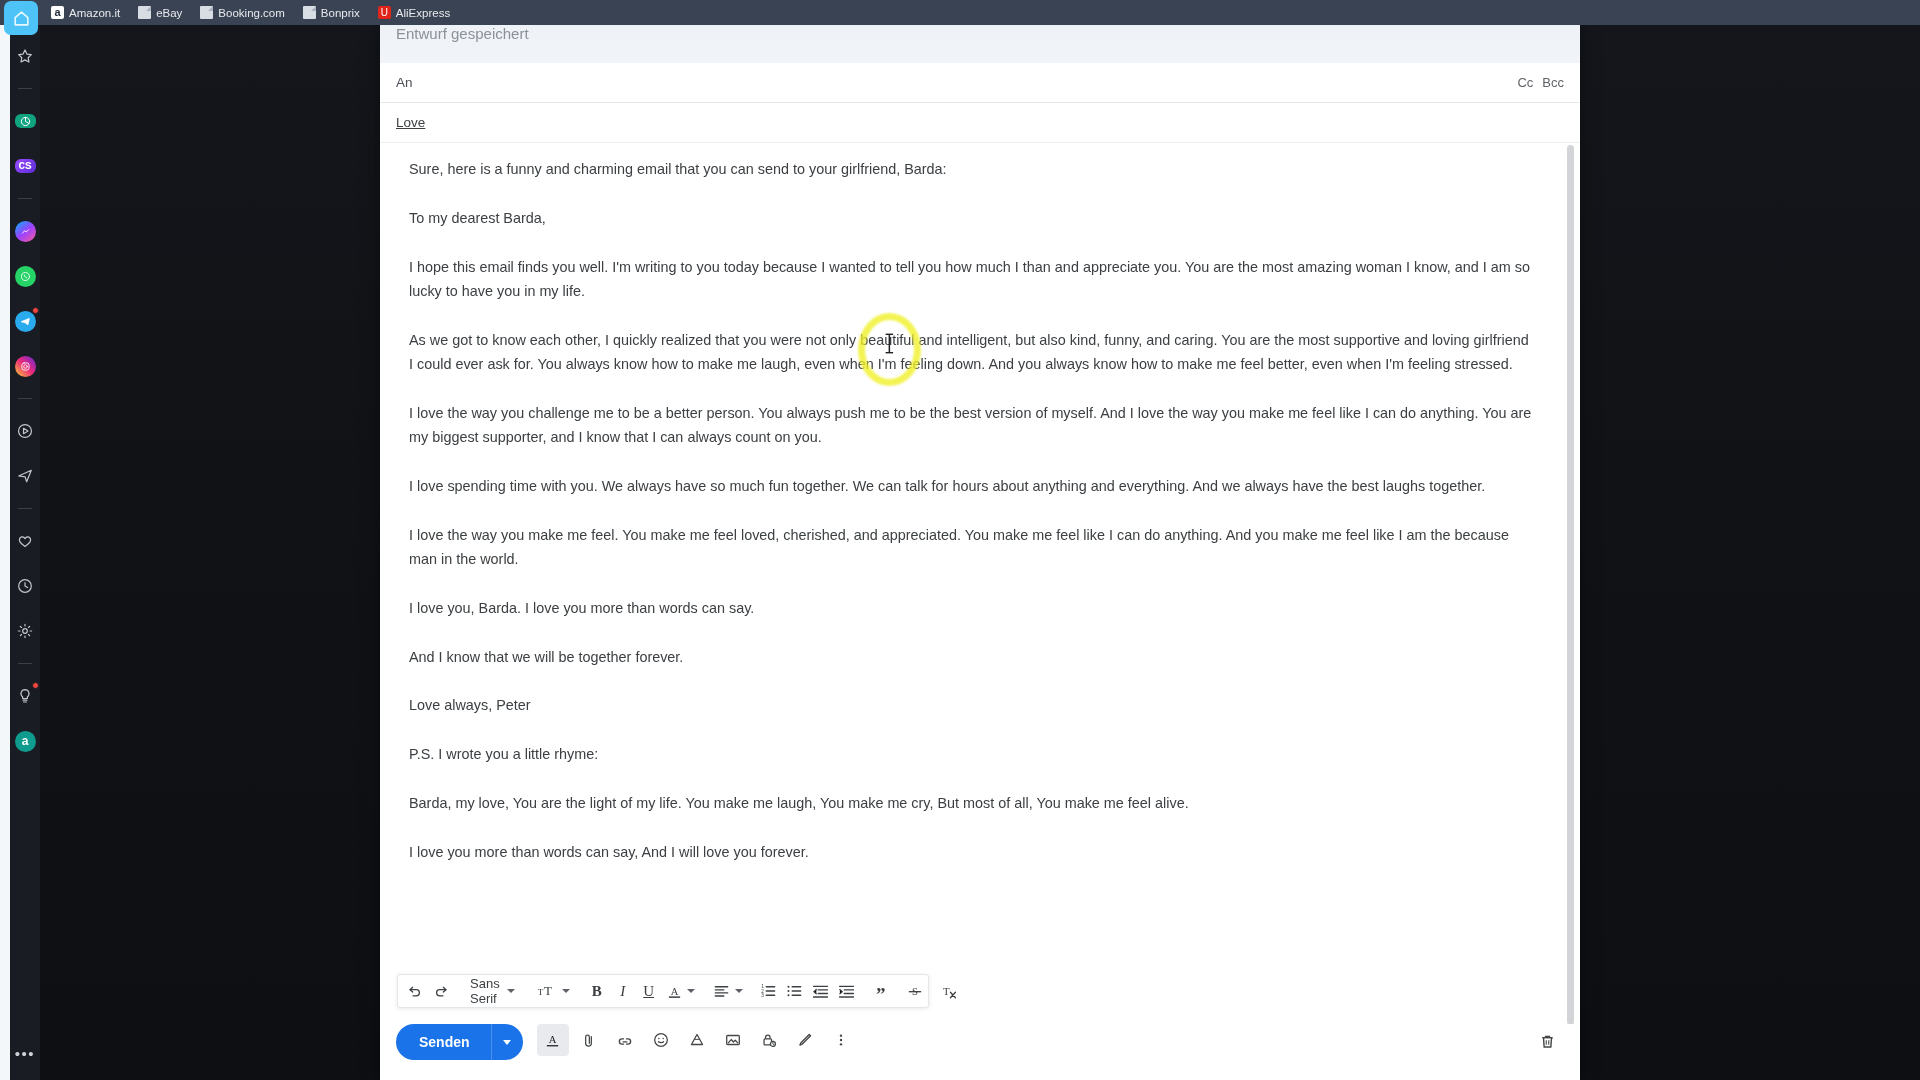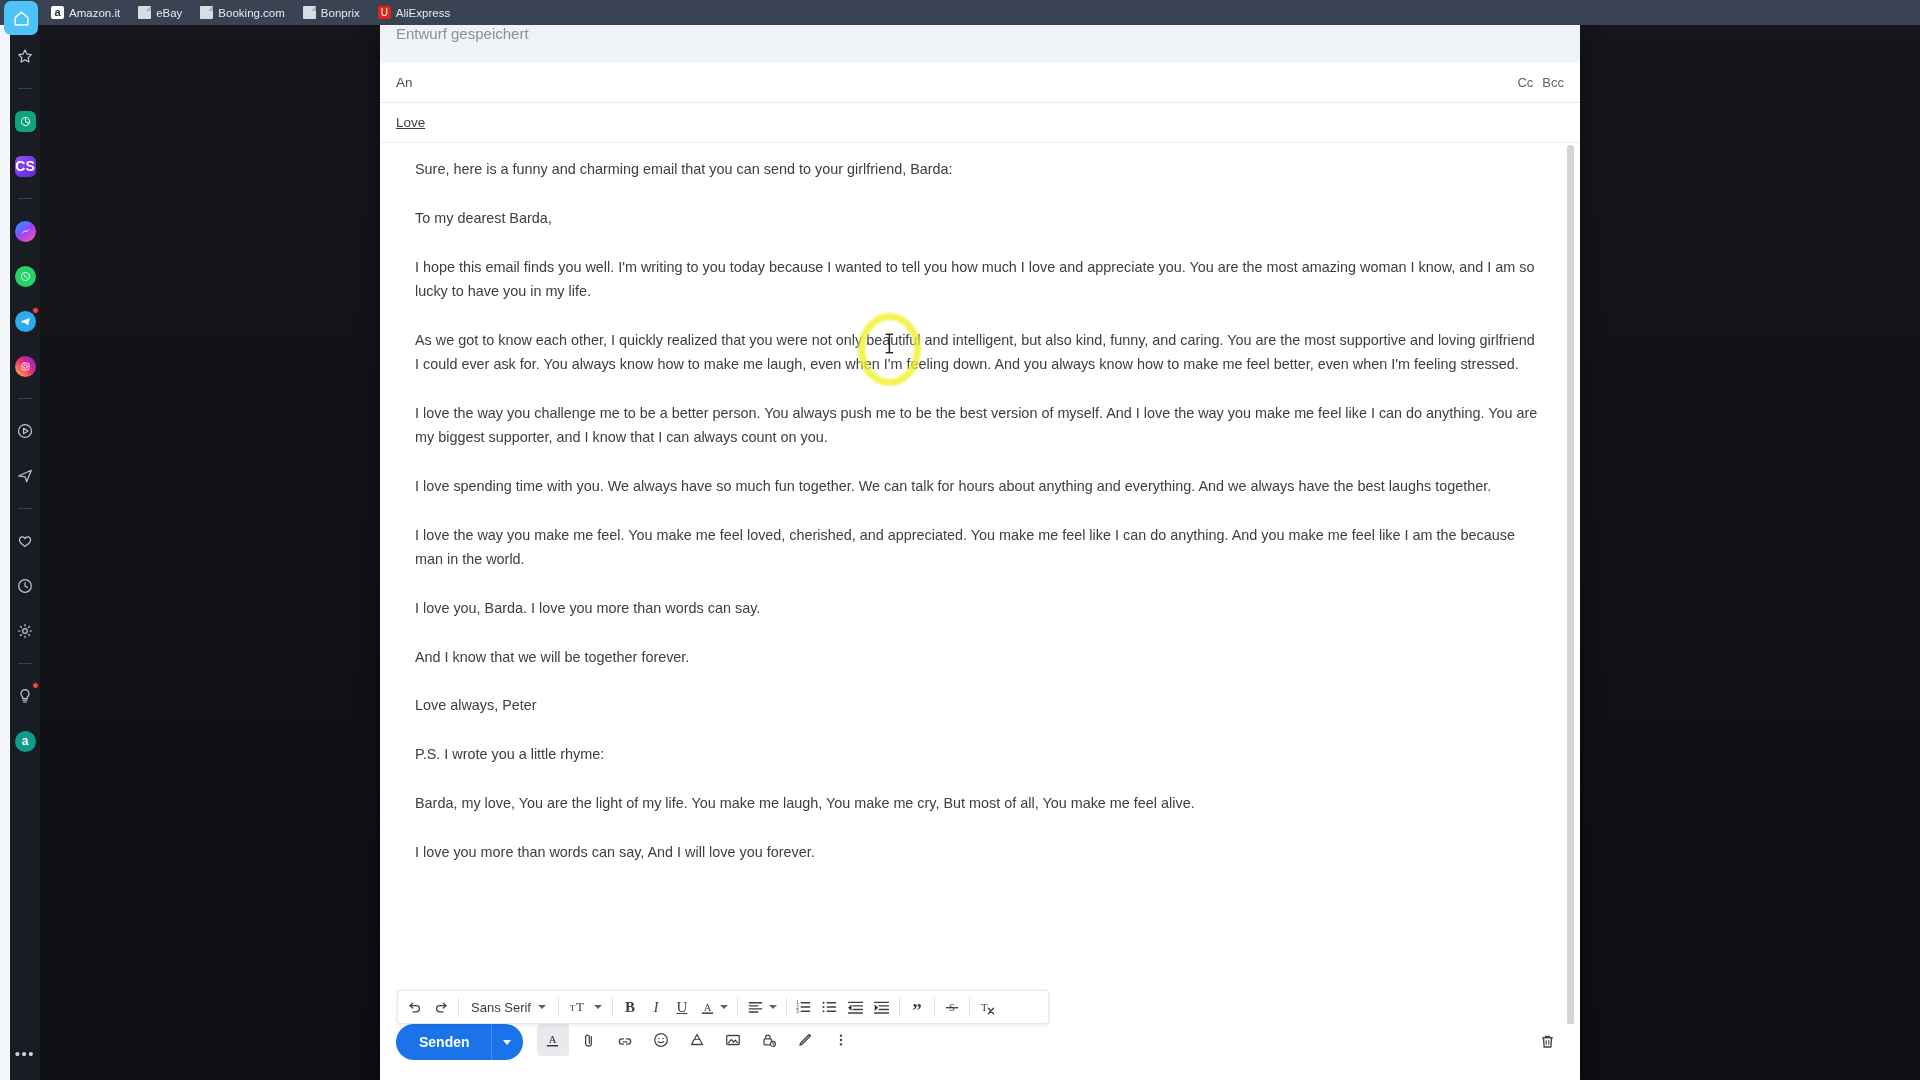--- a/index.html
+++ b/index.html
@@ -77,23 +77,23 @@
     display: flex; align-items: center; justify-content: center;
     position: relative; border-radius: 6px; cursor: pointer;
   }
   .rail-sep { width: 14px; height: 1px; background: #3a3f48; margin: 0 0 19px 0; }
   .rail-dot {
     position: absolute; top: -1px; right: -1px;
     width: 7px; height: 7px; border-radius: 50%;
     background: #f2453d; border: 1.5px solid #191c22;
   }
   .rail-sq {
-    width: 21px; height: 21px; border-radius: 6px;
-    display: flex; align-items: center; justify-content: center;
-    font-size: 14px; font-weight: bold; color: #fff;
+    width: 21px; height: 14px; border-radius: 6px;
+    display: flex; align-items: center; justify-content: center;
+    font-size: 11px; font-weight: bold; color: #fff; font-family: Liberation Mono, monospace;
   }
   .rail-ci {
     width: 21px; height: 21px; border-radius: 50%;
     display: flex; align-items: center; justify-content: center;
   }
   .rail-more {
     position: absolute; left: 10px; bottom: 18px; width: 30px;
     display: flex; align-items: center; justify-content: center;
     color: #cfd3d9; font-size: 15px; letter-spacing: 1.5px;
     z-index: 31; cursor: pointer;
@@ -129,23 +129,22 @@
     height: 40px; flex: 0 0 40px;
     border-bottom: 1px solid #eceef1;
     display: flex; align-items: center;
     padding: 0 16px;
     font-size: 13.5px; color: #3c4043; text-decoration: underline;
   }
 
   .body-wrap { position: relative; flex: 1 1 auto; overflow: hidden; }
   .body {
     position: absolute; inset: 0;
-    padding: 14px 22px 0 7px;
+    padding: 14px 22px 0 29px;
     overflow: hidden;
-    margin-left: 28px;
   }
   .body p {
     font-size: 14.4px; line-height: 24.3px;
     color: #3c4043; margin: 0 0 24.5px 0;
     max-width: 1126px;
   }
   
   .sbar {
     position: absolute; right: 6px; top: 2px;
     width: 7px; height: 880px;
@@ -162,22 +161,22 @@
     filter: blur(1.1px);
     z-index: 25; pointer-events: none;
   }
   .text-caret {
     position: absolute; left: 505px; top: 190px;
     width: 9px; height: 21px; z-index: 26; pointer-events:none;
   }
 
   
   .fmt-bar {
-    position: absolute; left: 397px; bottom: 56px;
-    width: 652px; height: 34px;
+    position: absolute; left: 397px; bottom: 72px;
+    width: 532px; height: 34px;
     background: #fff;
     border: 1px solid #e3e6ea;
     border-radius: 3px;
     box-shadow: 0 1px 4px rgba(0,0,0,0.09);
     display: flex; align-items: center;
     padding: 0 4px;
     z-index: 28;
   }
   .fmt-btn {
     height: 28px; min-width: 26px;
@@ -400,21 +399,21 @@
     </div>
 
     <div class="row-subject">
       <span>Love</span>
     </div>
 
     <div class="body-wrap">
       <div class="body" id="bodyText">
           <p>Sure, here is a funny and charming email that you can send to your girlfriend, Barda:</p>
           <p>To my dearest Barda,</p>
-          <p>I hope this email finds you well. I'm writing to you today because I wanted to tell you how much I love and appreciate you. You are the most amazing woman I know, and I am so lucky to have you in my life.</p>
+          <p>I hope this email finds you well. I'm writing to you today because I wanted to tell you how much I than and appreciate you. You are the most amazing woman I know, and I am so lucky to have you in my life.</p>
           <p>As we got to know each other, I quickly realized that you were not only beautiful and intelligent, but also kind, funny, and caring. You are the most supportive and loving girlfriend I could ever ask for. You always know how to make me laugh, even when I'm feeling down. And you always know how to make me feel better, even when I'm feeling stressed.</p>
           <p>I love the way you challenge me to be a better person. You always push me to be the best version of myself. And I love the way you make me feel like I can do anything. You are my biggest supporter, and I know that I can always count on you.</p>
           <p>I love spending time with you. We always have so much fun together. We can talk for hours about anything and everything. And we always have the best laughs together.</p>
           <p>I love the way you make me feel. You make me feel loved, cherished, and appreciated. You make me feel like I can do anything. And you make me feel like I am the because man in the world.</p>
           <p>I love you, Barda. I love you more than words can say.</p>
           <p>And I know that we will be together forever.</p>
           <p>Love always, Peter</p>
           <p>P.S. I wrote you a little rhyme:</p>
           <p>Barda, my love, You are the light of my life. You make me laugh, You make me cry, But most of all, You make me feel alive.</p>
           <p>I love you more than words can say, And I will love you forever.</p>

